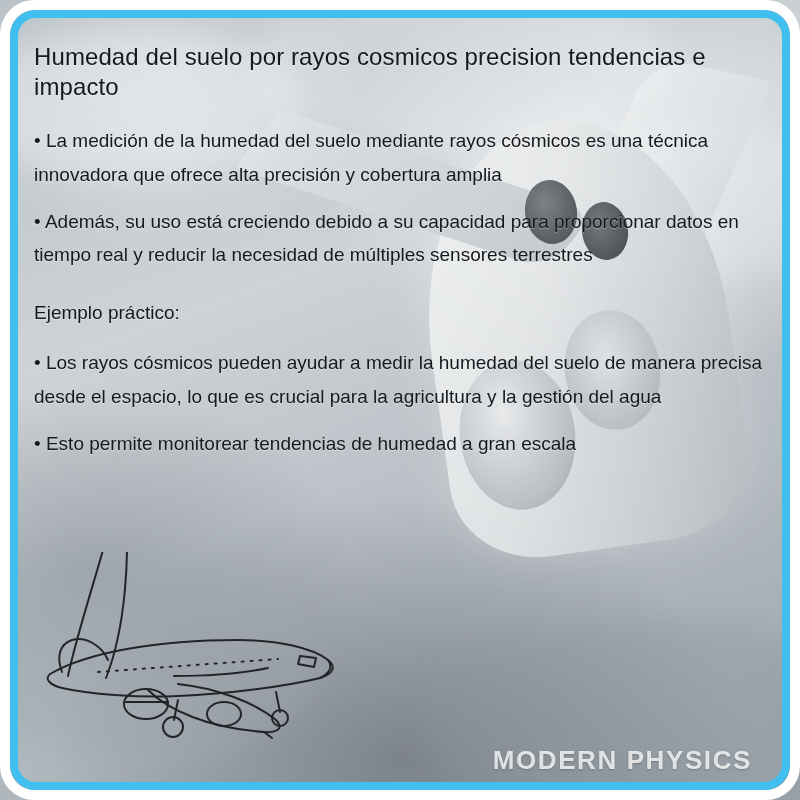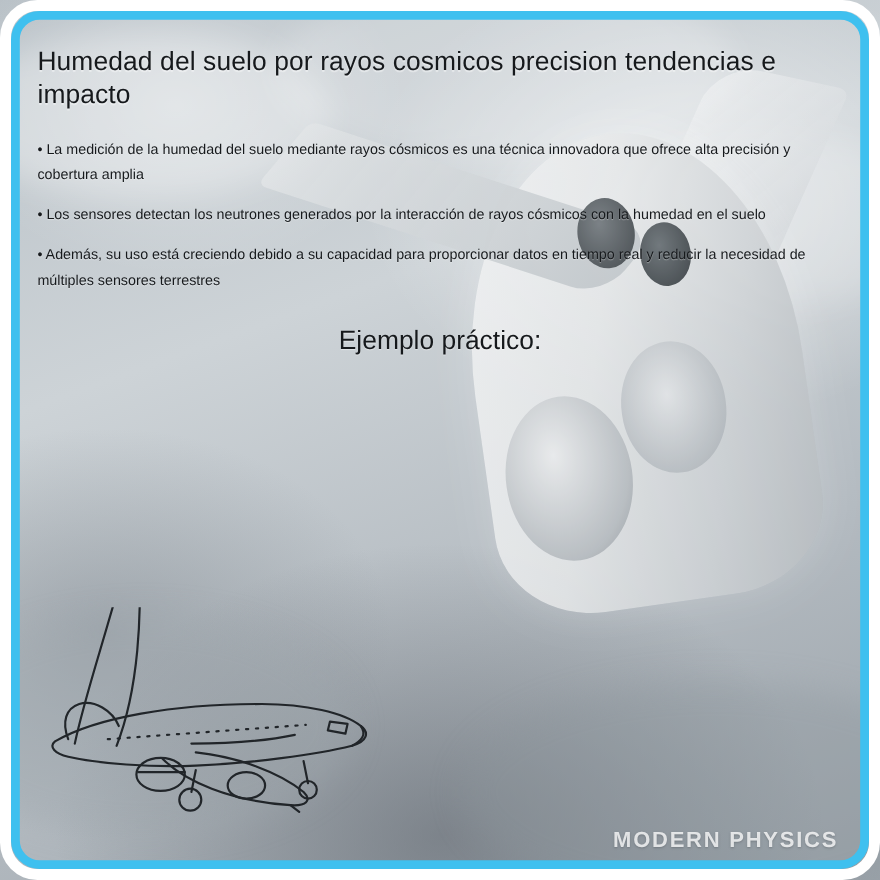--- a/index.html
+++ b/index.html
@@ -147,55 +147,55 @@
     letter-spacing: 0.1px;
     margin: 8px 0 0 0;
     text-shadow: 0 1px 1px rgba(255,255,255,0.45);
   }
   .bullets {
     margin: 22px 0 0 0;
     padding: 0;
     list-style: none;
   }
   .bullets li {
-    font-size: 13px;
+    font-size: 19px;
     color: #16191c;
     line-height: 1.78;
     margin: 13px 0 4px 0;
     text-shadow: 0 1px 1px rgba(255,255,255,0.4);
   }
   .bullets li::before {
     content: "• ";
   }
   .section-heading {
-    text-align: center;
-    font-size: 24px;
+    text-align: left;
+    font-size: 19px;
     color: #16191c;
     margin: 30px 0 20px 0;
     font-weight: 400;
     text-shadow: 0 1px 1px rgba(255,255,255,0.45);
   }
 
   
   .sketch {
     position: absolute;
     left: 28px;
     bottom: 18px;
     width: 330px;
     height: 230px;
     opacity: 0.95;
   }
   .sketch svg { display: block; }
 
   
   .brand {
     position: absolute;
-    right: 38px;
+    right: 48px;
     bottom: 24px;
-    font-size: 20px;
+    font-size: 26px;
     font-weight: bold;
     letter-spacing: 1.6px;
     color: rgba(255,255,255,0.78);
     text-shadow: 0 1px 2px rgba(60,66,72,0.35);
   }
 </style>
 </head>
 <body>
 
 <div class="poster">
@@ -219,27 +219,28 @@
 
   <div class="frame-outer"></div>
   <div class="frame"></div>
 
   <div class="content">
 
     <h1 class="title">Humedad del suelo por rayos cosmicos precision tendencias e impacto</h1>
 
     <ul class="bullets">
       <li>La medición de la humedad del suelo mediante rayos cósmicos es una técnica innovadora que ofrece alta precisión y cobertura amplia</li>
-      <li>Los sensores detectan los neutrones generados por la interacción de rayos cósmicos con la humedad en el suelo</li>
       <li>Además, su uso está creciendo debido a su capacidad para proporcionar datos en tiempo real y reducir la necesidad de múltiples sensores terrestres</li>
     </ul>
 
     <h2 class="section-heading">Ejemplo práctico:</h2>
 
     <ul class="bullets">
+      <li>Los rayos cósmicos pueden ayudar a medir la humedad del suelo de manera precisa desde el espacio, lo que es crucial para la agricultura y la gestión del agua</li>
+      <li>Esto permite monitorear tendencias de humedad a gran escala</li>
     </ul>
 
   </div>
 
   <div class="sketch">
     <svg width="330" height="230" viewBox="0 0 330 230" fill="none" stroke="#1b1f23" stroke-width="2" stroke-linecap="round" stroke-linejoin="round">
 
       <path d="M22 122 C60 100, 130 88, 210 88 C250 88, 285 96, 300 108 C308 114, 306 122, 292 126 C260 134, 200 142, 150 144 C110 146, 60 142, 34 136 C22 133, 16 127, 22 122 Z"></path>
 
       <path d="M292 126 C300 122, 306 116, 300 108"></path>

